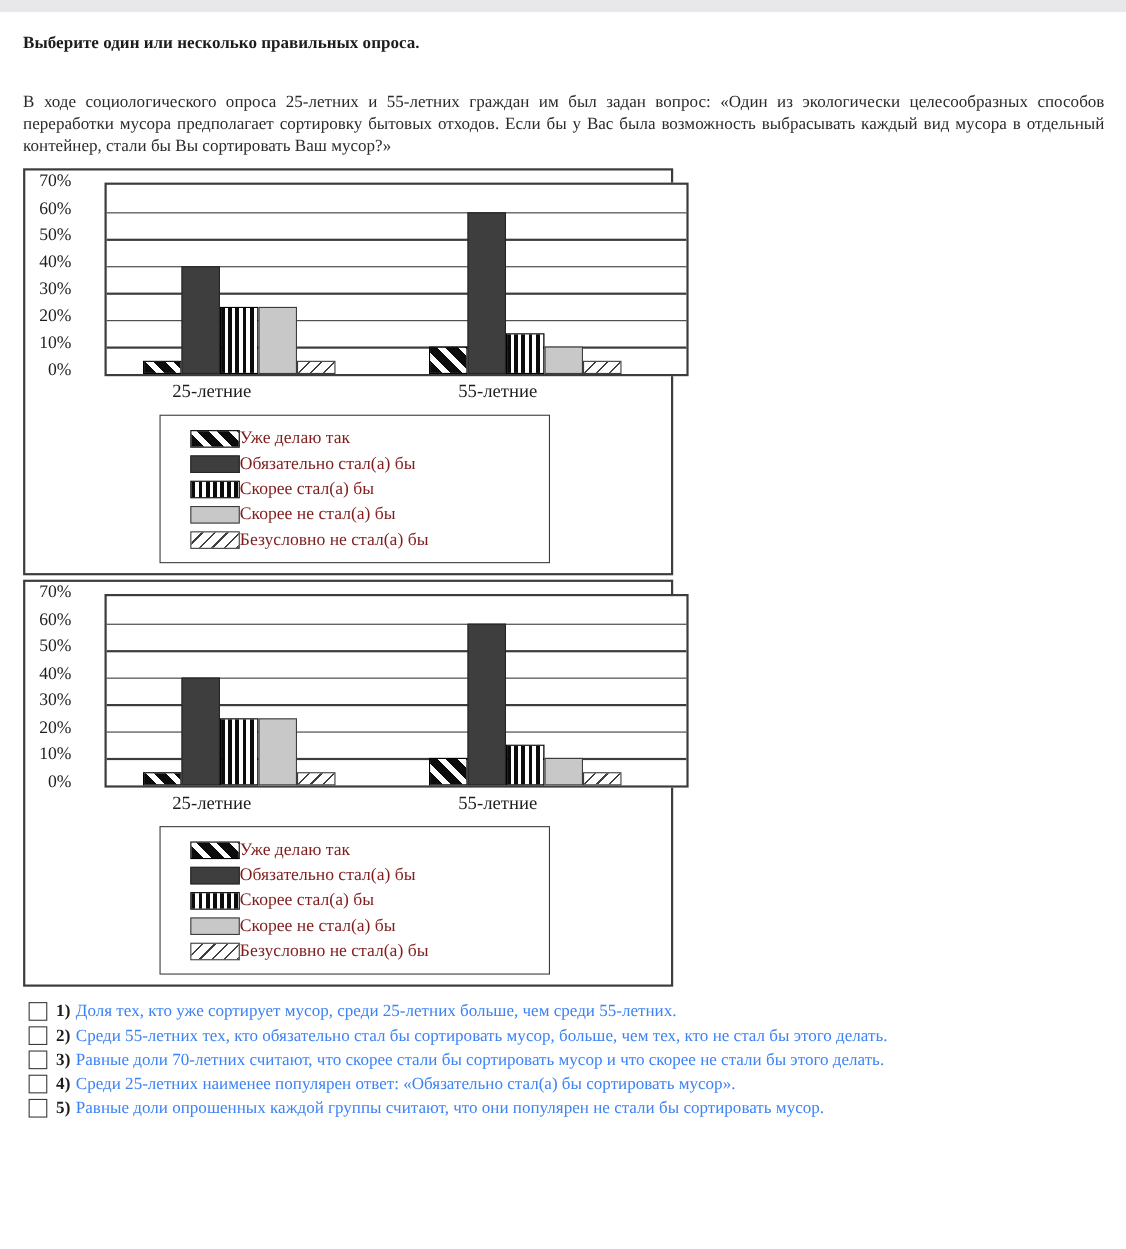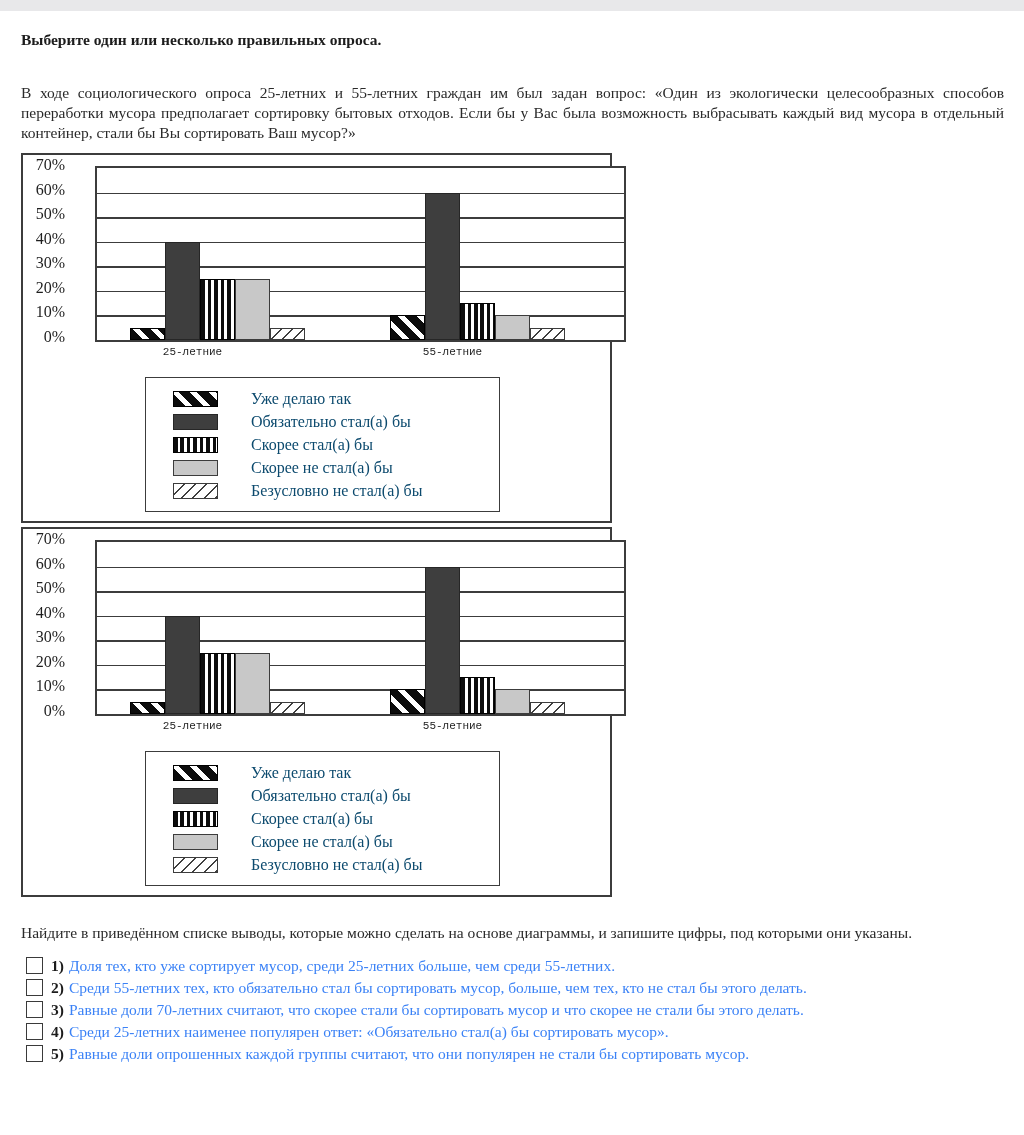--- a/index.html
+++ b/index.html
@@ -36,29 +36,29 @@
 
   .p-diag-bold  { background:repeating-linear-gradient(45deg,#0c0c0c 0 8px,#ffffff 8px 13px); border:1.5px solid #000; }
   .p-solid-dark { background:var(--bar-dark,#3e3e3e); border:1.5px solid #262626; }
   .p-vstripes   { background:repeating-linear-gradient(90deg,#0c0c0c 0 3.5px,#ffffff 3.5px 6.5px); border:1.5px solid #000; }
   .p-gray       { background:var(--bar-gray,#c8c8c8); border:1.5px solid #3c3c3c; }
   .p-diag-light { background:repeating-linear-gradient(135deg,#ffffff 0 6.5px,#3f3f3f 6.5px 8px); border:1.5px solid #3c3c3c; }
 
   .x-labels { position:relative; height:27px; margin-left:49px; width:527px; }
   .x-label {
     position:absolute; top:4px; transform:translateX(-50%);
-    font-size:11px; color:#1e1e1e; white-space:nowrap;font-family:Liberation Mono, monospace;
+    font-size:17px; color:#1e1e1e; white-space:nowrap;
   }
   .legend {
     margin:8px 0 0 122px; width:353px; border:1.5px solid #3c3c3c;
     padding:9px 0; box-sizing:content-box;
   }
   .legend-row { display:flex; align-items:center; height:23px; padding-left:27px; }
   .swatch { width:45px; height:16px; flex:none; box-sizing:border-box; }
-  .legend-label { margin-left:33px; font-size:16px; color:#0c4a6e; white-space:nowrap; }
+  .legend-label { font-size:16px; color:#7f1d1d; white-space:nowrap; }
 
   
   .prompt { margin-top:25px; font-size:15.5px; line-height:21px; text-align:justify; }
   .options { margin-top:13px; margin-left:5px; }
   .option-row { display:flex; align-items:flex-start; margin-bottom:3px; font-size:15.5px; line-height:19px; }
   .checkbox {
     width:15px; height:15px; flex:none; background:#fff;
     border:1.5px solid #3a3a3a; margin:1px 8px 0 0;
   }
   .option-num { font-weight:bold; margin-right:5px; white-space:pre; color:#1c1c1c; }
@@ -187,21 +187,20 @@
               <span class="legend-label">Скорее не стал(а) бы</span>
             </div>
             <div class="legend-row">
               <span class="swatch p-diag-light"></span>
               <span class="legend-label">Безусловно не стал(а) бы</span>
             </div>
           </div>
         </div>
       </div>
 
-    <div class="prompt">Найдите в приведённом списке выводы, которые можно сделать на основе диаграммы, и запишите цифры, под которыми они указаны.</div>
 
     <div class="options" id="options">
         <div class="option-row">
           <span class="checkbox"></span>
           <span class="option-num">1)</span>
           <span class="option-text">Доля тех, кто уже сортирует мусор, среди 25-летних больше, чем среди 55-летних.</span>
         </div>
         <div class="option-row">
           <span class="checkbox"></span>
           <span class="option-num">2)</span>

